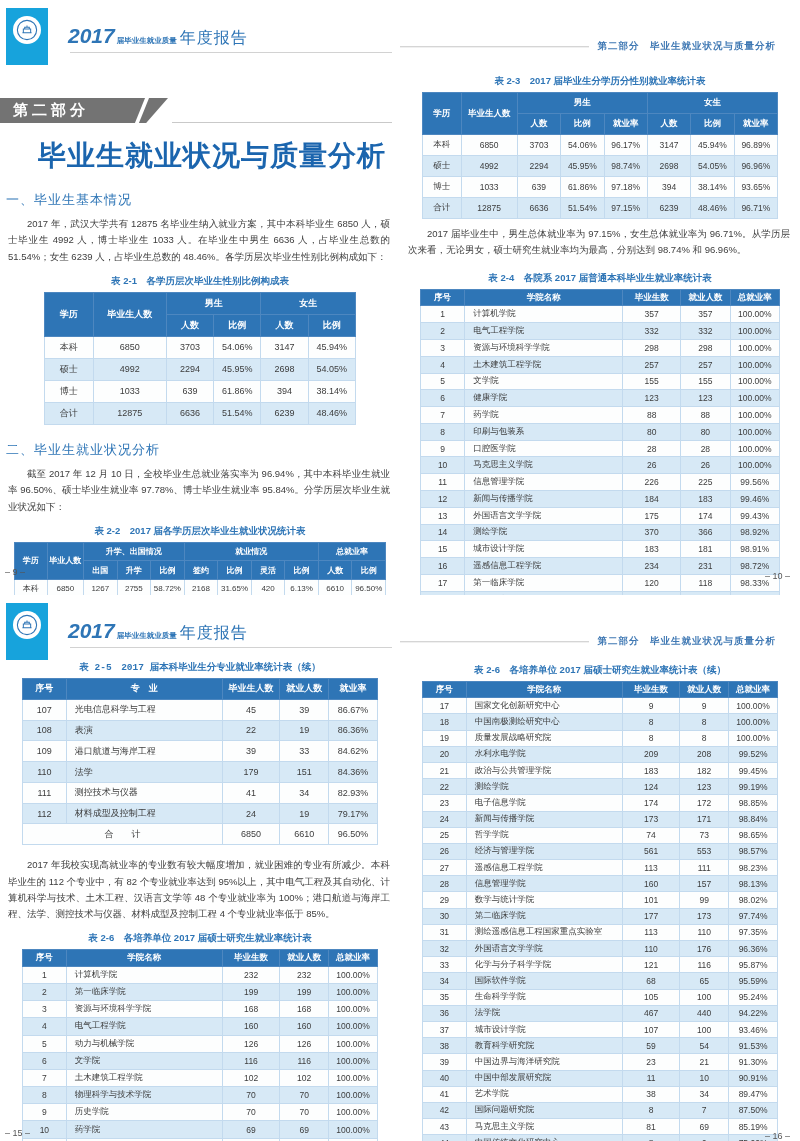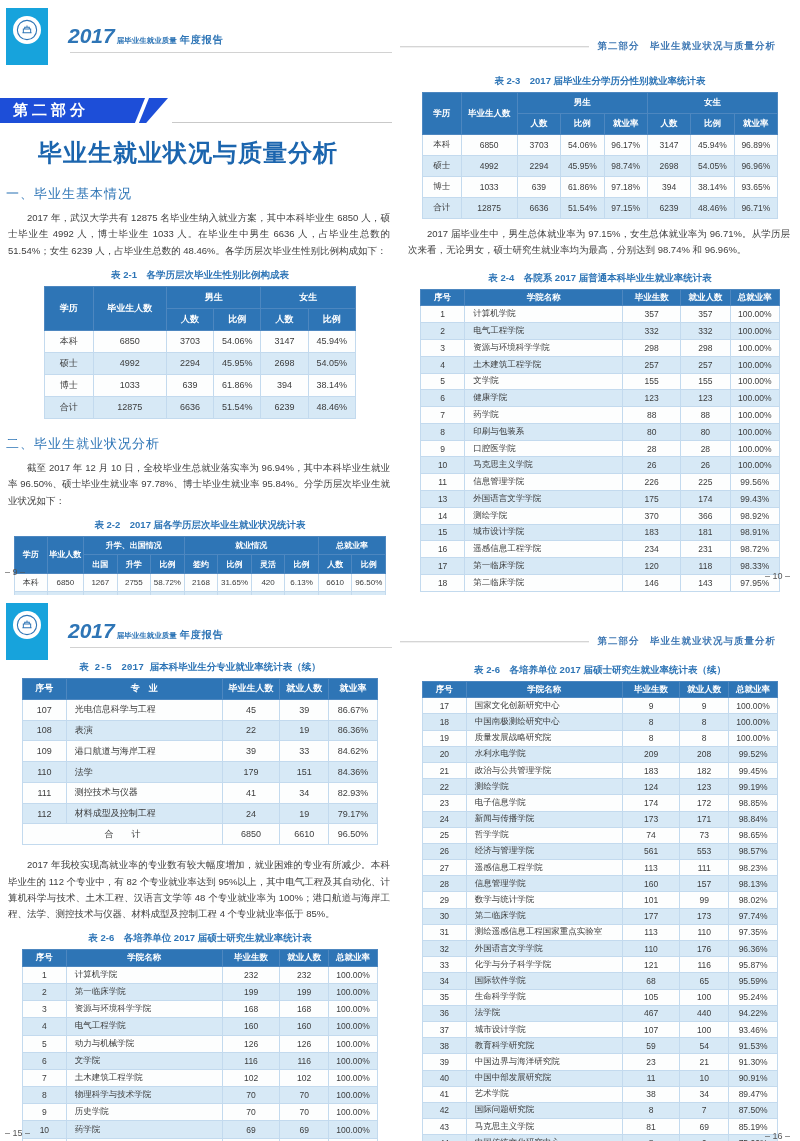--- a/index.html
+++ b/index.html
@@ -11,34 +11,34 @@
   #p15{left:0;top:595px;height:546px;}
   #p16{left:400px;top:595px;height:546px;border-right:1px solid #e3e3e3;}
 
   
   .lp-head{position:relative;height:60px;}
   .logo{position:absolute;left:6px;top:8px;width:42px;height:57px;background:#17a3dc;}
   .logo-circle{position:absolute;left:7px;top:8px;width:28px;height:28px;background:#fff;border-radius:50%;display:flex;align-items:center;justify-content:center;}
   .hd-text{position:absolute;left:68px;top:24px;white-space:nowrap;color:#2e75b6;}
   .hy{font-family:Liberation Sans, sans-serif;font-style:italic;font-weight:bold;font-size:21px;}
   .hm{font-size:7.5px;font-weight:bold;margin-left:2px;}
-  .hb{font-size:10px;font-weight:bold;margin-left:3px;letter-spacing:1px;}
+  .hb{font-size:16px;font-weight:normal;margin-left:3px;letter-spacing:1px;}
   .hd-line{position:absolute;left:70px;right:8px;top:52px;height:1px;background:#d2d2d2;}
 
   
   .rp-head{display:flex;align-items:center;margin-top:40px;padding-right:24px;}
   .rp-line{flex:1;height:1px;background:#d5d5d5;margin-right:9px;box-shadow:0 1px 0 #f0f0f0;}
   .rp-title{color:#4079b4;font-size:9.5px;font-weight:bold;letter-spacing:1px;white-space:nowrap;}
 
   
-  .banner{position:relative;margin-top:38px;width:168px;height:25px;background:#1d4ed8;clip-path:polygon(0 0,100% 0,87% 100%,0 100%);display:flex;align-items:center;padding-left:13px;box-sizing:border-box;color:#fff;font-weight:bold;font-size:15px;letter-spacing:4px;}
+  .banner{position:relative;margin-top:38px;width:168px;height:25px;background:#737373;clip-path:polygon(0 0,100% 0,87% 100%,0 100%);display:flex;align-items:center;padding-left:13px;box-sizing:border-box;color:#fff;font-weight:bold;font-size:15px;letter-spacing:4px;}
   .banner::after{content:"";position:absolute;right:24px;top:0;width:4px;height:100%;background:#fff;transform:skewX(-22deg);}
   .banner-line{height:1px;background:#c9c9c9;margin:-1px 8px 0 172px;}
 
-  .big-title{margin:14px 0 0 38px;font-size:24px;font-weight:bold;color:#1b65ae;letter-spacing:1px;}
+  .big-title{margin:14px 0 0 38px;font-size:28px;font-weight:bold;color:#1b65ae;letter-spacing:1px;}
   .sec-head{margin:16px 0 0 6px;font-size:13px;font-weight:normal;color:#2e75b6;letter-spacing:1px;}
   .para{margin:7px 10px 0 8px;font-size:9.5px;line-height:1.72;text-align:justify;text-indent:2em;color:#3d3d3d;}
   .tbl-title{text-align:center;color:#2e75b6;font-weight:bold;font-size:9.5px;margin:10px 0 4px;}
   .pnum{position:absolute;font-size:9px;color:#555;}
   .pl{left:5px;} .pr{right:10px;}
   #p9 .pnum{bottom:18px;} #p10 .pnum{bottom:14px;}
   #p15 .pnum{bottom:3px;} #p16 .pnum{bottom:0;}
 
   table{border-collapse:collapse;margin:0 auto;table-layout:fixed;}
   th{background:#2e75b6;color:#fff;font-weight:bold;border:1px solid #4d87c0;}
@@ -355,20 +355,27 @@
             <td class="lc4">100.00%</td>
           </tr>
           <tr>
             <td class="lc0">11</td>
             <td class="lc1">信息管理学院</td>
             <td class="lc2">226</td>
             <td class="lc3">225</td>
             <td class="lc4">99.56%</td>
           </tr>
           <tr>
+            <td class="lc0">12</td>
+            <td class="lc1">新闻与传播学院</td>
+            <td class="lc2">184</td>
+            <td class="lc3">183</td>
+            <td class="lc4">99.46%</td>
+          </tr>
+          <tr>
             <td class="lc0">13</td>
             <td class="lc1">外国语言文学学院</td>
             <td class="lc2">175</td>
             <td class="lc3">174</td>
             <td class="lc4">99.43%</td>
           </tr>
           <tr>
             <td class="lc0">14</td>
             <td class="lc1">测绘学院</td>
             <td class="lc2">370</td>

